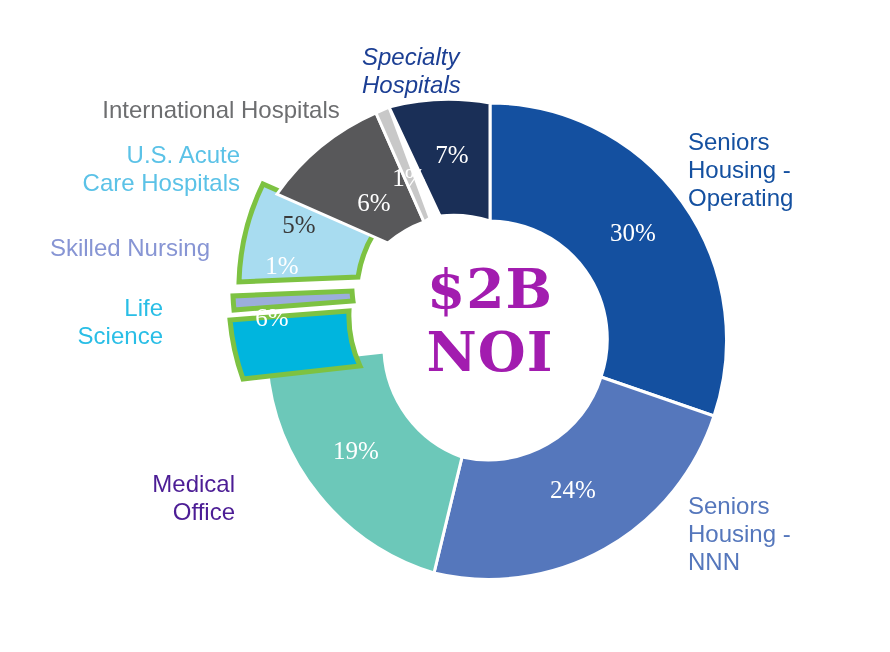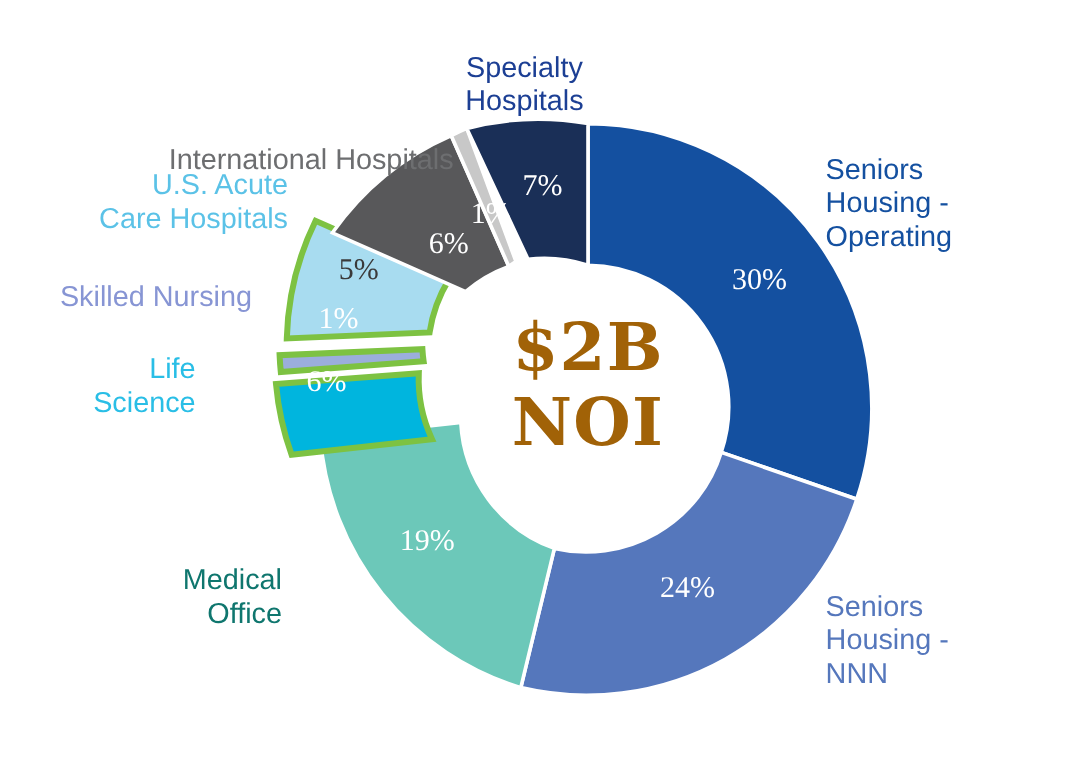--- a/index.html
+++ b/index.html
@@ -40,33 +40,33 @@
   .center-label {
     position: absolute;
     left: 372px;
     top: 258px;
     width: 236px;
     text-align: center;
     font-family: "DejaVu Serif", "Liberation Serif", serif;
     font-weight: bold;
     font-size: 55px;
     line-height: 1.14;
-    color: #a16207;
+    color: #a21caf;
     letter-spacing: 1px;
     pointer-events: none;
   }
   .cat-label {
     position: absolute;
     font-family: "Liberation Sans", sans-serif;
     font-size: 24px;
     line-height: 1.17;
     white-space: pre-line;
   }
-  .lbl-specialty      { left: 362px; top: 43px;  width: 150px; text-align: center; color: #1c3f94; }
-  .lbl-international  { left: 88px;  top: 96px;  width: 290px; text-align: right;   color: #6d6e70; margin-top: 24px; }
+  .lbl-specialty      { left: 362px; top: 43px;  width: 150px; text-align: left; color: #1c3f94; font-style: italic; }
+  .lbl-international  { left: 76px;  top: 96px;  width: 290px; text-align: center;   color: #6d6e70; }
   .lbl-loans          { left: 262px; top: 128px; width: 110px; text-align: center; color: #9b9b9d; }
   .lbl-usacute        { left: 30px;  top: 141px; width: 210px; text-align: right;  color: #5bc2e7; }
   .lbl-skilled        { left: 10px;  top: 234px; width: 200px; text-align: right;  color: #8795d4; }
   .lbl-life           { left: 18px;  top: 294px; width: 145px; text-align: right;  color: #29bee6; }
   .lbl-medical        { left: 60px;  top: 470px; width: 175px; text-align: right;  color: #72cfc4; }
   .lbl-shop           { left: 688px; top: 128px; width: 195px; text-align: left;   color: #1450a0; }
   .lbl-snnn           { left: 688px; top: 492px; width: 195px; text-align: left;   color: #5577bc; }
 </style>
 </head>
 <body>
@@ -114,21 +114,21 @@
   </div>
 
   <div class="cat-label lbl-specialty" style="color: rgb(28, 63, 148);">Specialty
 Hospitals</div>
   <div class="cat-label lbl-international" style="color: rgb(109, 110, 112);">International Hospitals</div>
   <div class="cat-label lbl-usacute" style="color: rgb(91, 194, 231);">U.S. Acute
 Care Hospitals</div>
   <div class="cat-label lbl-life" style="color: rgb(41, 190, 230);">Life
 Science</div>
   <div class="cat-label lbl-skilled" style="color: rgb(135, 149, 212);">Skilled Nursing</div>
-  <div class="cat-label lbl-medical" style="color: #0f766e;">Medical
+  <div class="cat-label lbl-medical" style="color: #4c1d95;">Medical
 Office</div>
   <div class="cat-label lbl-shop" style="color: rgb(20, 80, 160);">Seniors
 Housing -
 Operating</div>
   <div class="cat-label lbl-snnn" style="color: rgb(85, 119, 188);">Seniors
 Housing -
 NNN</div>
 
 </div>
 

